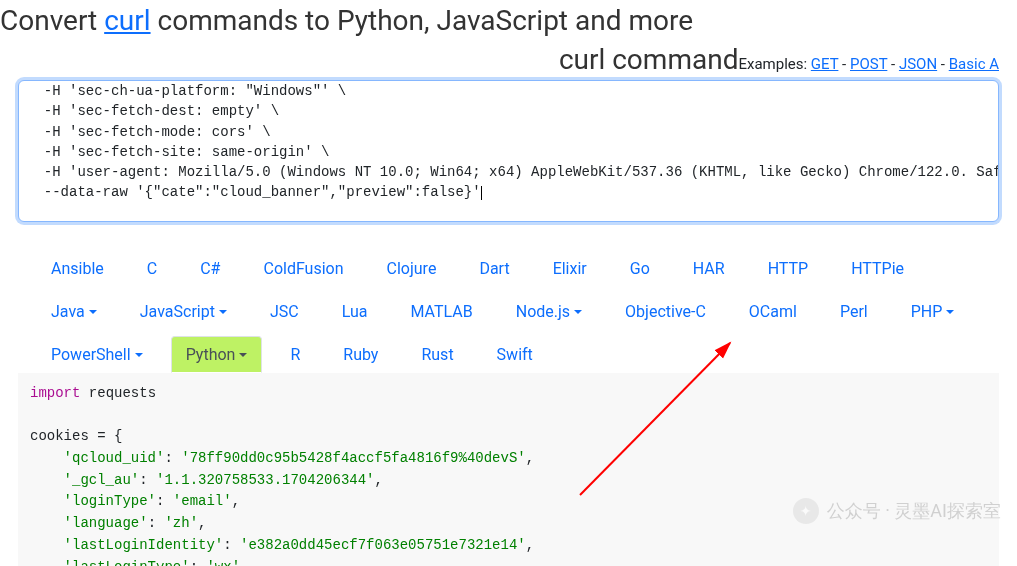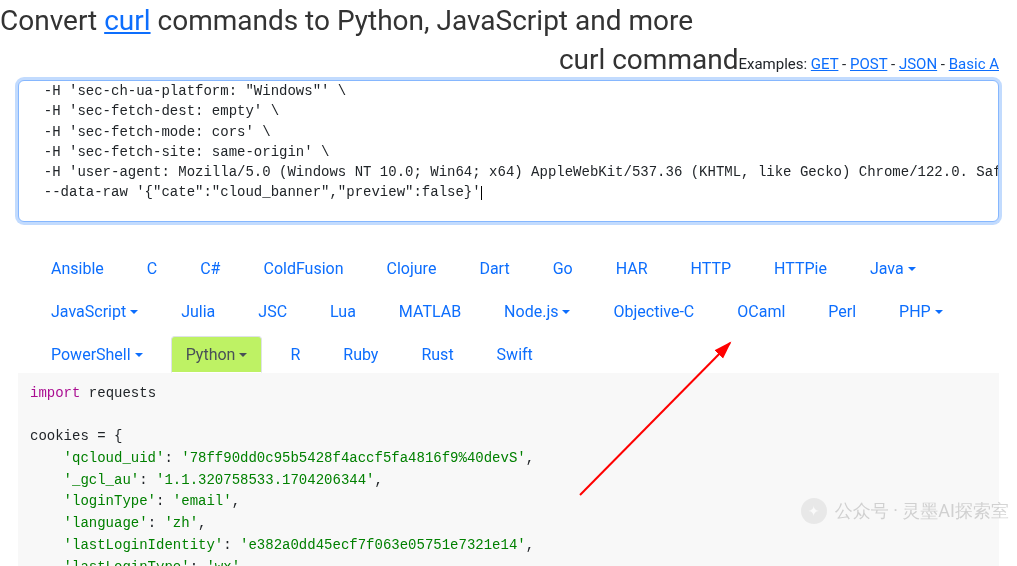--- a/index.html
+++ b/index.html
@@ -111,21 +111,21 @@
       overflow: hidden;
     }
     .kw { color: #aa0d91; }
     .str { color: #008000; }
     .arrow {
       position: absolute;
       pointer-events: none;
     }
     .watermark {
       position: absolute;
-      right: 8px;
+      right: 16px;
       bottom: 42px;
       opacity: 0.35;
       display: flex;
       align-items: center;
       gap: 8px;
       color: #888;
       font-size: 18px;
     }
     .watermark-icon {
       width: 26px; height: 26px;
@@ -162,27 +162,27 @@
   --data-raw '{"cate":"cloud_banner","preview":false}'<span class="cursor"></span></div>
 </div>
 
 <div class="tabs" id="tabs">
     <div class="tab">Ansible</div>
     <div class="tab">C</div>
     <div class="tab">C#</div>
     <div class="tab">ColdFusion</div>
     <div class="tab">Clojure</div>
     <div class="tab">Dart</div>
+    <div class="tab">Elixir</div>
     <div class="tab">Go</div>
     <div class="tab">HAR</div>
     <div class="tab">HTTP</div>
     <div class="tab">HTTPie</div>
     <div class="tab">Java<span class="caret"></span></div>
     <div class="tab">JavaScript<span class="caret"></span></div>
-    <div class="tab">Julia</div>
     <div class="tab">JSC</div>
     <div class="tab">Lua</div>
     <div class="tab">MATLAB</div>
     <div class="tab">Node.js<span class="caret"></span></div>
     <div class="tab">Objective-C</div>
     <div class="tab">OCaml</div>
     <div class="tab">Perl</div>
     <div class="tab">PHP<span class="caret"></span></div>
     <div class="tab">PowerShell<span class="caret"></span></div>
     <div class="tab active">Python<span class="caret"></span></div>

